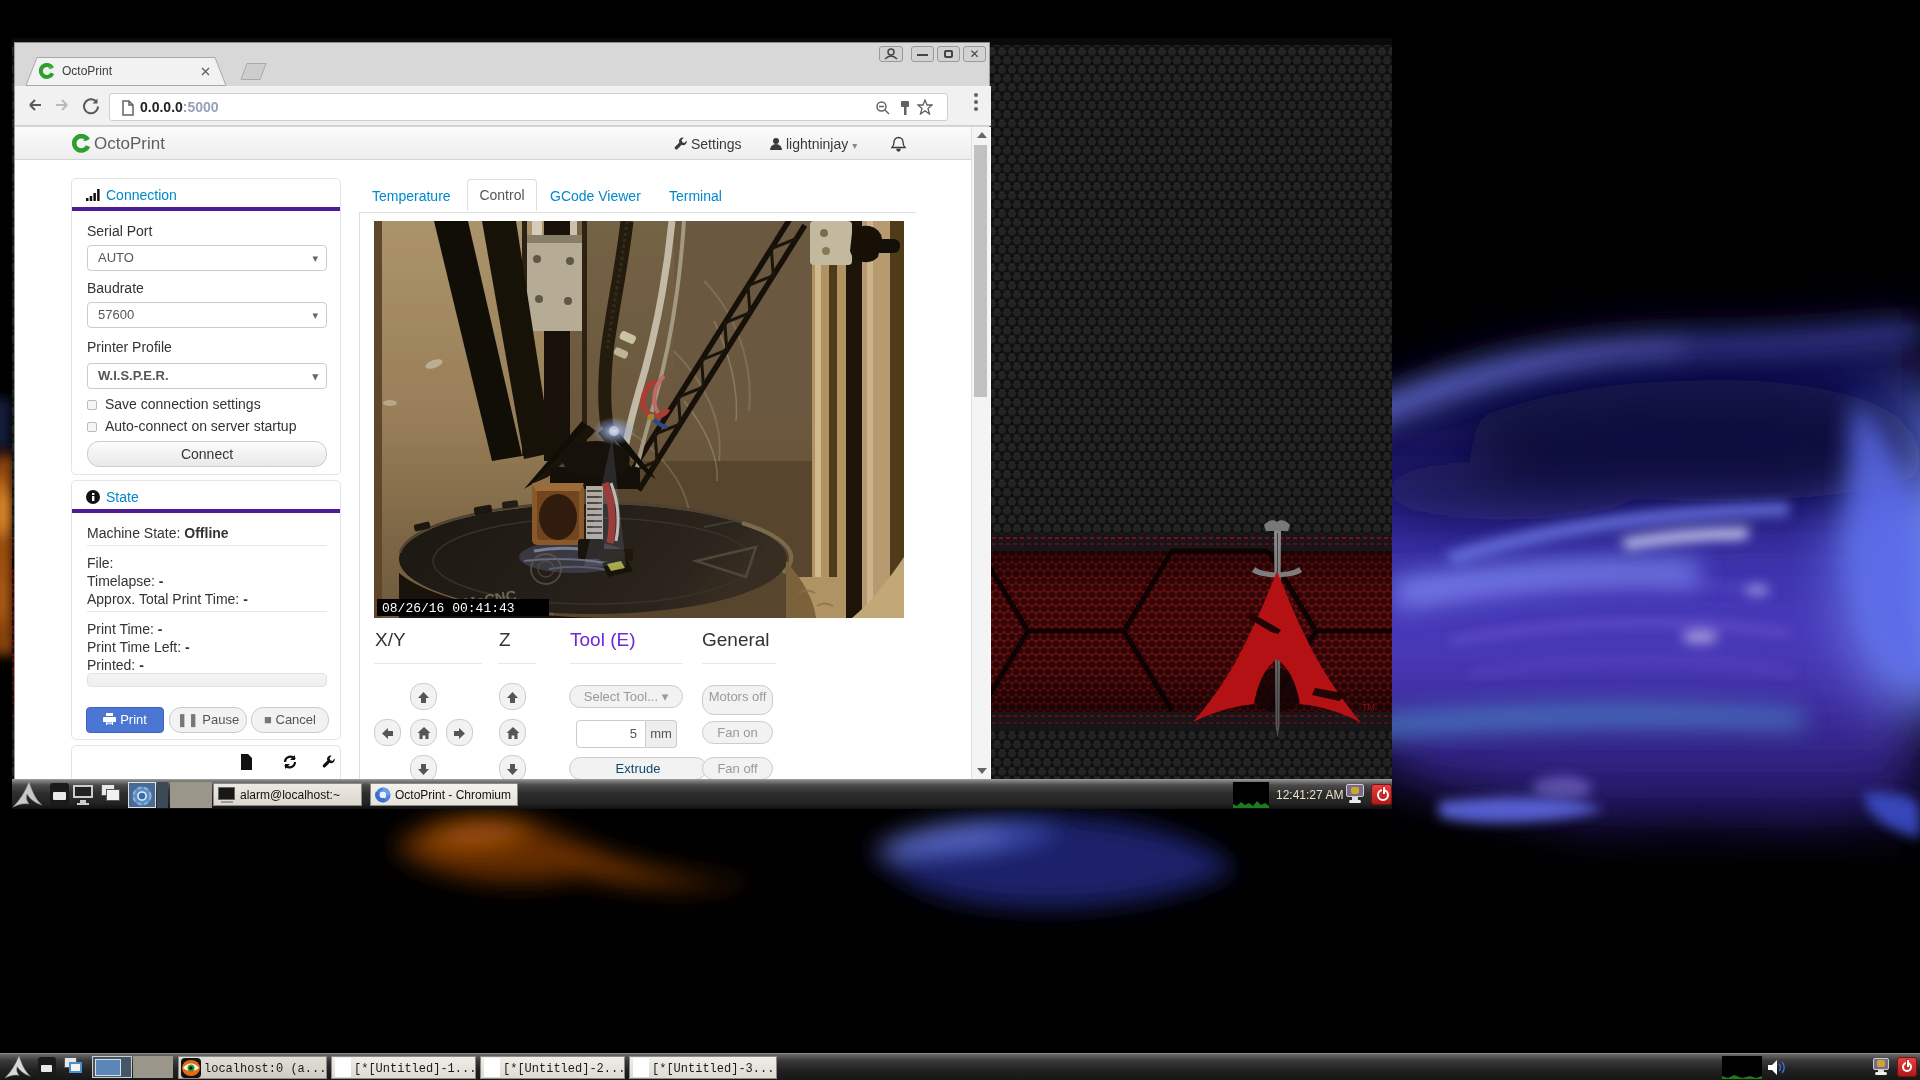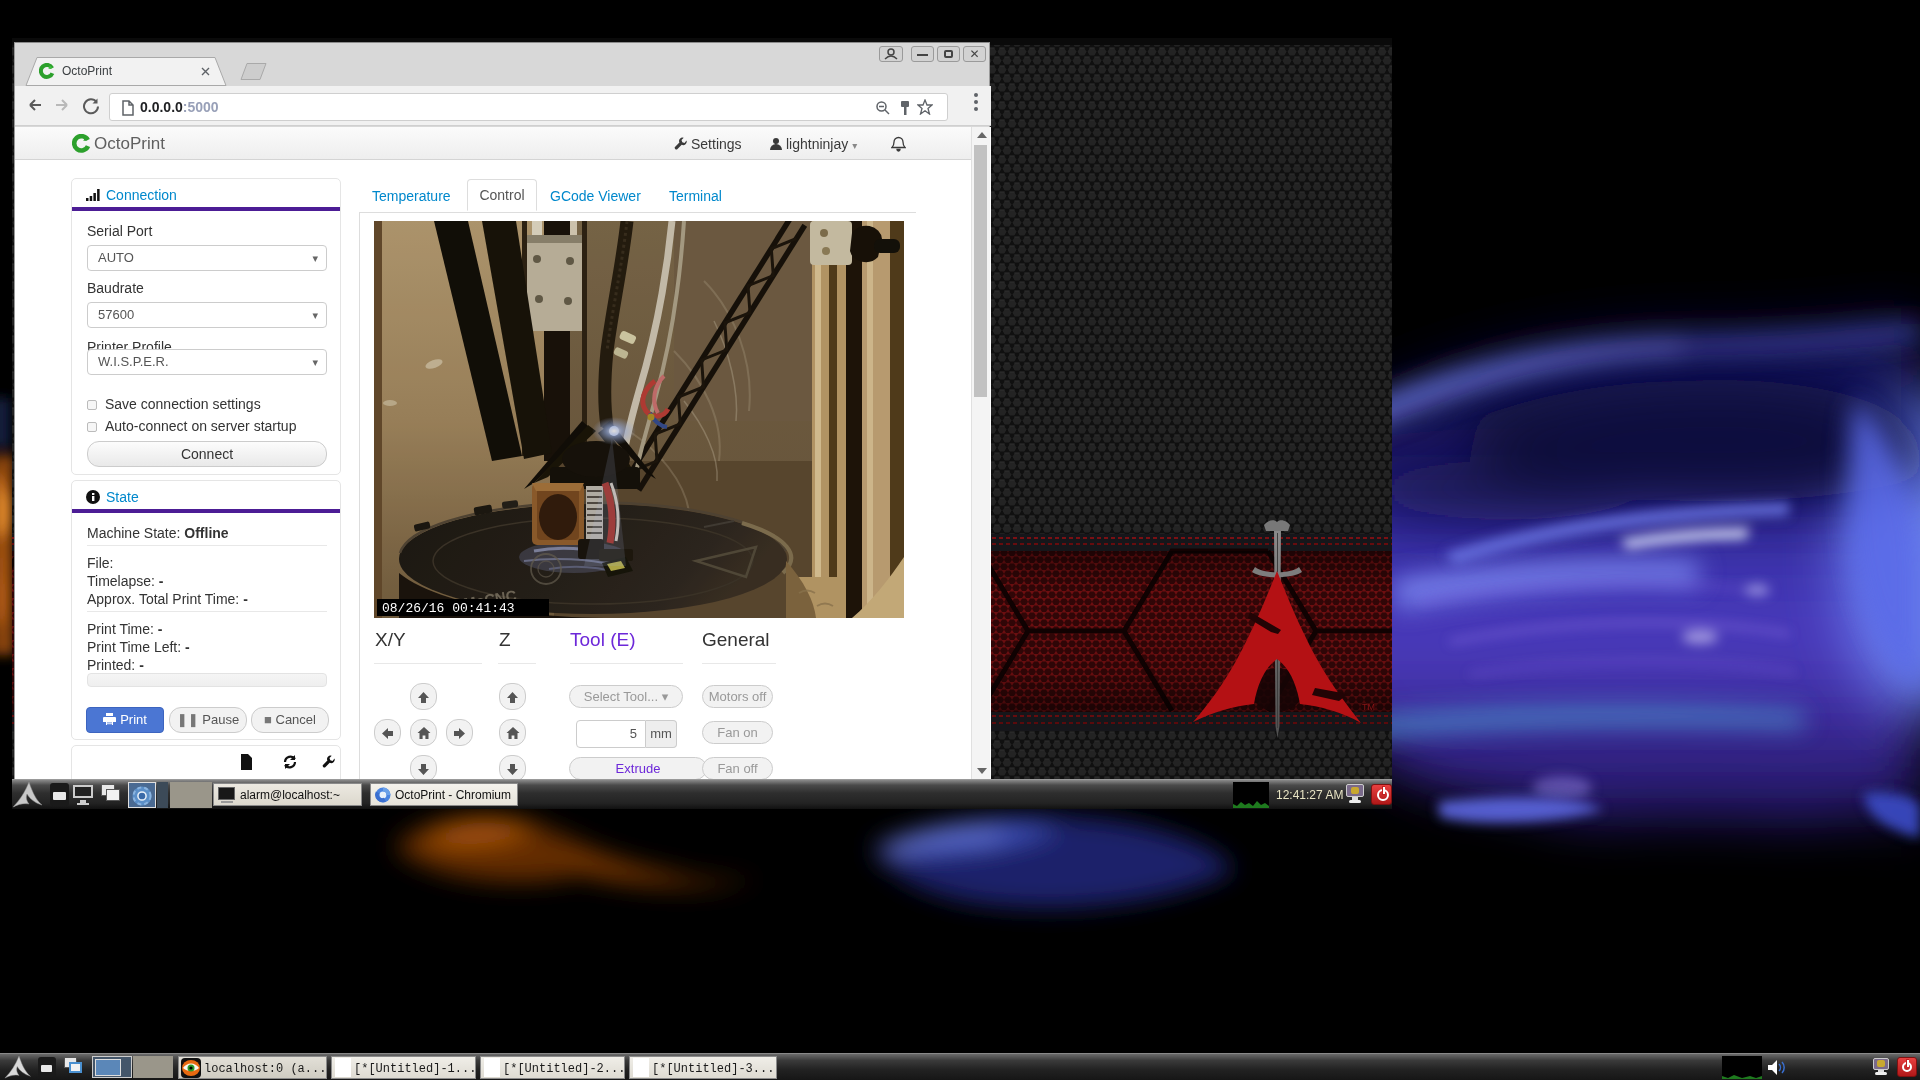--- a/index.html
+++ b/index.html
@@ -305,21 +305,21 @@
               <rect x="0" y="9" width="2.5" height="3" fill="#111"></rect>
               <rect x="3.7" y="7" width="2.5" height="5" fill="#111"></rect>
               <rect x="7.4" y="4" width="2.5" height="8" fill="#111"></rect>
               <rect x="11.1" y="0" width="2.5" height="12" fill="#111"></rect>
             </svg>Connection</div>
       <div class="lbl" style="top:44px;">Serial Port</div>
       <div class="sel" style="top:66px;">AUTO</div>
       <div class="lbl" style="top:101px;">Baudrate</div>
       <div class="sel" style="top:123px;">57600</div>
       <div class="lbl" style="top:160px;">Printer Profile</div>
-      <div class="sel" style="top:170px;">W.I.S.P.E.R.</div>
+      <div class="sel" style="top:184px;font-weight:bold;">W.I.S.P.E.R.</div>
       <div class="abs" style="left:15px;top:221px;width:10px;height:10px;border:1px solid #bbb;background:#f6f6f6;border-radius:2px;"></div>
       <div class="abs" style="left:33px;top:217px;font-size:14px;color:#333;">Save connection settings</div>
       <div class="abs" style="left:15px;top:243px;width:10px;height:10px;border:1px solid #bbb;background:#f6f6f6;border-radius:2px;"></div>
       <div class="abs" style="left:33px;top:239px;font-size:14px;color:#333;">Auto-connect on server startup</div>
       <div class="btn abs" style="left:15px;top:262px;width:240px;height:26px;line-height:24px;background:linear-gradient(#fcfcfc,#e9e9e9);color:#333;font-size:14px;">Connect</div>
     </div>
 
     <div class="panel" style="top:353px;height:260px;">
       <div class="hd"><svg style="vertical-align:-2px;margin-right:6px;" width="14" height="14" viewBox="0 0 14 14">
               <circle cx="7" cy="7" r="7" fill="#111"></circle>
@@ -528,21 +528,21 @@
     <hr class="thin abs" style="left:555px;top:536px;width:113px;">
     <hr class="thin abs" style="left:687px;top:536px;width:74px;">
 
     <div class="btn abs" style="left:395px;top:556px;width:27px;height:27px;"><svg style="margin-top:7px;" width="13" height="13" viewBox="0 0 13 13">
             <path d="M6.5,1 L12,7 H9 V12 H4 V7 H1 Z" fill="#555"></path>
           </svg></div>
     <div class="btn abs" style="left:484px;top:556px;width:27px;height:27px;"><svg style="margin-top:7px;" width="13" height="13" viewBox="0 0 13 13">
             <path d="M6.5,1 L12,7 H9 V12 H4 V7 H1 Z" fill="#555"></path>
           </svg></div>
     <div class="btn abs" style="left:554px;top:558px;width:114px;height:23px;line-height:21px;color:#999;">Select Tool... ▾</div>
-    <div class="btn abs" style="left:687px;top:558px;width:71px;height:23px;line-height:21px;color:#999;">Motors off</div>
+    <div class="btn abs" style="left:687px;top:558px;width:71px;height:30px;line-height:21px;color:#999;">Motors off</div>
 
     <div class="btn abs" style="left:359px;top:592px;width:27px;height:27px;"><svg style="margin-top:7px;" width="13" height="13" viewBox="0 0 13 13">
             <path d="M1,6.5 L7,1 V4 H12 V9 H7 V12 Z" fill="#555"></path>
           </svg></div>
     <div class="btn abs" style="left:395px;top:592px;width:27px;height:27px;"><svg style="margin-top:6px;" width="14" height="14" viewBox="0 0 14 14">
             <path d="M7,1 L13.5,7 H11.5 V13 H8.4 V9.5 H5.6 V13 H2.5 V7 H0.5 Z" fill="#555"></path>
           </svg></div>
     <div class="btn abs" style="left:431px;top:592px;width:27px;height:27px;"><svg style="margin-top:7px;" width="13" height="13" viewBox="0 0 13 13">
             <path d="M12,6.5 L6,1 V4 H1 V9 H6 V12 Z" fill="#555"></path>
           </svg></div>
@@ -552,21 +552,21 @@
     <div class="abs" style="left:561px;top:593px;width:70px;height:28px;border:1px solid #ccc;border-radius:4px 0 0 4px;background:#fff;font-size:13px;color:#555;text-align:right;line-height:26px;padding-right:8px;">5</div>
     <div class="abs" style="left:631px;top:593px;width:31px;height:28px;border:1px solid #ccc;border-left:none;border-radius:0 4px 4px 0;background:#eee;font-size:13px;color:#555;text-align:center;line-height:26px;">mm</div>
     <div class="btn abs" style="left:687px;top:594px;width:71px;height:23px;line-height:21px;color:#999;">Fan on</div>
 
     <div class="btn abs" style="left:395px;top:628px;width:27px;height:27px;"><svg style="margin-top:7px;" width="13" height="13" viewBox="0 0 13 13">
             <path d="M6.5,12 L1,6 H4 V1 H9 V6 H12 Z" fill="#555"></path>
           </svg></div>
     <div class="btn abs" style="left:484px;top:628px;width:27px;height:27px;"><svg style="margin-top:7px;" width="13" height="13" viewBox="0 0 13 13">
             <path d="M6.5,12 L1,6 H4 V1 H9 V6 H12 Z" fill="#555"></path>
           </svg></div>
-    <div class="btn abs" style="left:554px;top:630px;width:138px;height:23px;line-height:21px;color:#6d28d9;">Extrude</div>
+    <div class="btn abs" style="left:554px;top:630px;width:138px;height:23px;line-height:21px;color:#0c4a6e;">Extrude</div>
     <div class="btn abs" style="left:687px;top:630px;width:71px;height:23px;line-height:21px;color:#999;">Fan off</div>
   </div>
 
   <div class="abs" style="left:956px;top:84px;width:19px;height:653px;background:#f4f4f4;border-left:1px solid #e0e0e0;">
     <div class="abs" style="left:5px;top:5px;width:0;height:0;border-left:5px solid transparent;border-right:5px solid transparent;border-bottom:6px solid #666;"></div>
     <div class="abs" style="left:2px;top:18px;width:13px;height:252px;background:#c1c1c1;"></div>
     <div class="abs" style="left:5px;top:641px;width:0;height:0;border-left:5px solid transparent;border-right:5px solid transparent;border-top:6px solid #666;"></div>
   </div>
 </div>
 

